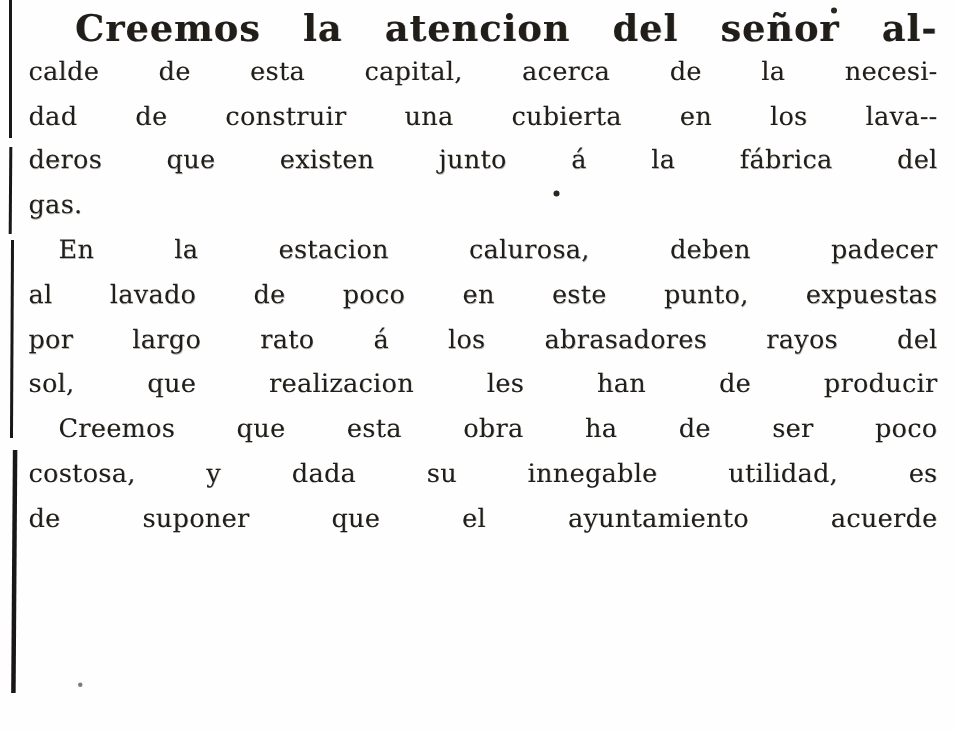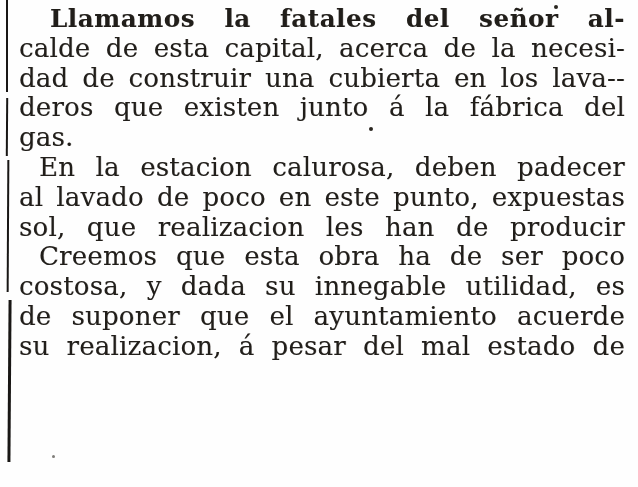--- a/index.html
+++ b/index.html
@@ -16,21 +16,21 @@
     font-family: "DejaVu Serif", "Liberation Serif", serif;
     color: #211e1a;
   }
   .article {
     position: absolute;
     left: 19px;
     top: 4px;
     width: 606px;
   }
   .line {
-    font-size: 26px;
+    font-size: 17px;
     line-height: 29.8px;
     height: 29.8px;
     white-space: normal;
     text-shadow: 0.4px 0.4px 0 rgba(45, 40, 33, 0.35);
     letter-spacing: 0.2px;
   }
   .line.justify {
     text-align: justify;
     text-align-last: justify;
     -moz-text-align-last: justify;
@@ -73,27 +73,27 @@
   <div class="rule-seg rule-a"></div>
   <div class="rule-seg rule-b"></div>
   <div class="rule-seg rule-c"></div>
   <div class="rule-seg rule-d"></div>
 
   <div class="speck speck-1"></div>
   <div class="speck speck-2"></div>
   <div class="speck speck-3"></div>
 
   <div class="article">
-    <div class="line justify indent-lg bold">Llamamos la fatales del señor al-</div>
+    <div class="line justify indent-lg bold">Creemos la atencion del señor al-</div>
     <div class="line justify">calde de esta capital, acerca de la necesi-</div>
     <div class="line justify">dad de construir una cubierta en los lava--</div>
     <div class="line justify">deros que existen junto á la fábrica del</div>
     <div class="line">gas.</div>
     <div class="line justify indent">En la estacion calurosa, deben padecer</div>
     <div class="line justify">al lavado de poco en este punto, expuestas</div>
+    <div class="line justify">por largo rato á los abrasadores rayos del</div>
     <div class="line justify">sol, que realizacion les han de producir</div>
     <div class="line justify indent">Creemos que esta obra ha de ser poco</div>
     <div class="line justify">costosa, y dada su innegable utilidad, es</div>
     <div class="line justify">de suponer que el ayuntamiento acuerde</div>
-    <div class="line justify">su realizacion, á pesar del mal estado de</div>
   </div>
 
 </div>
 
 </body></html>

